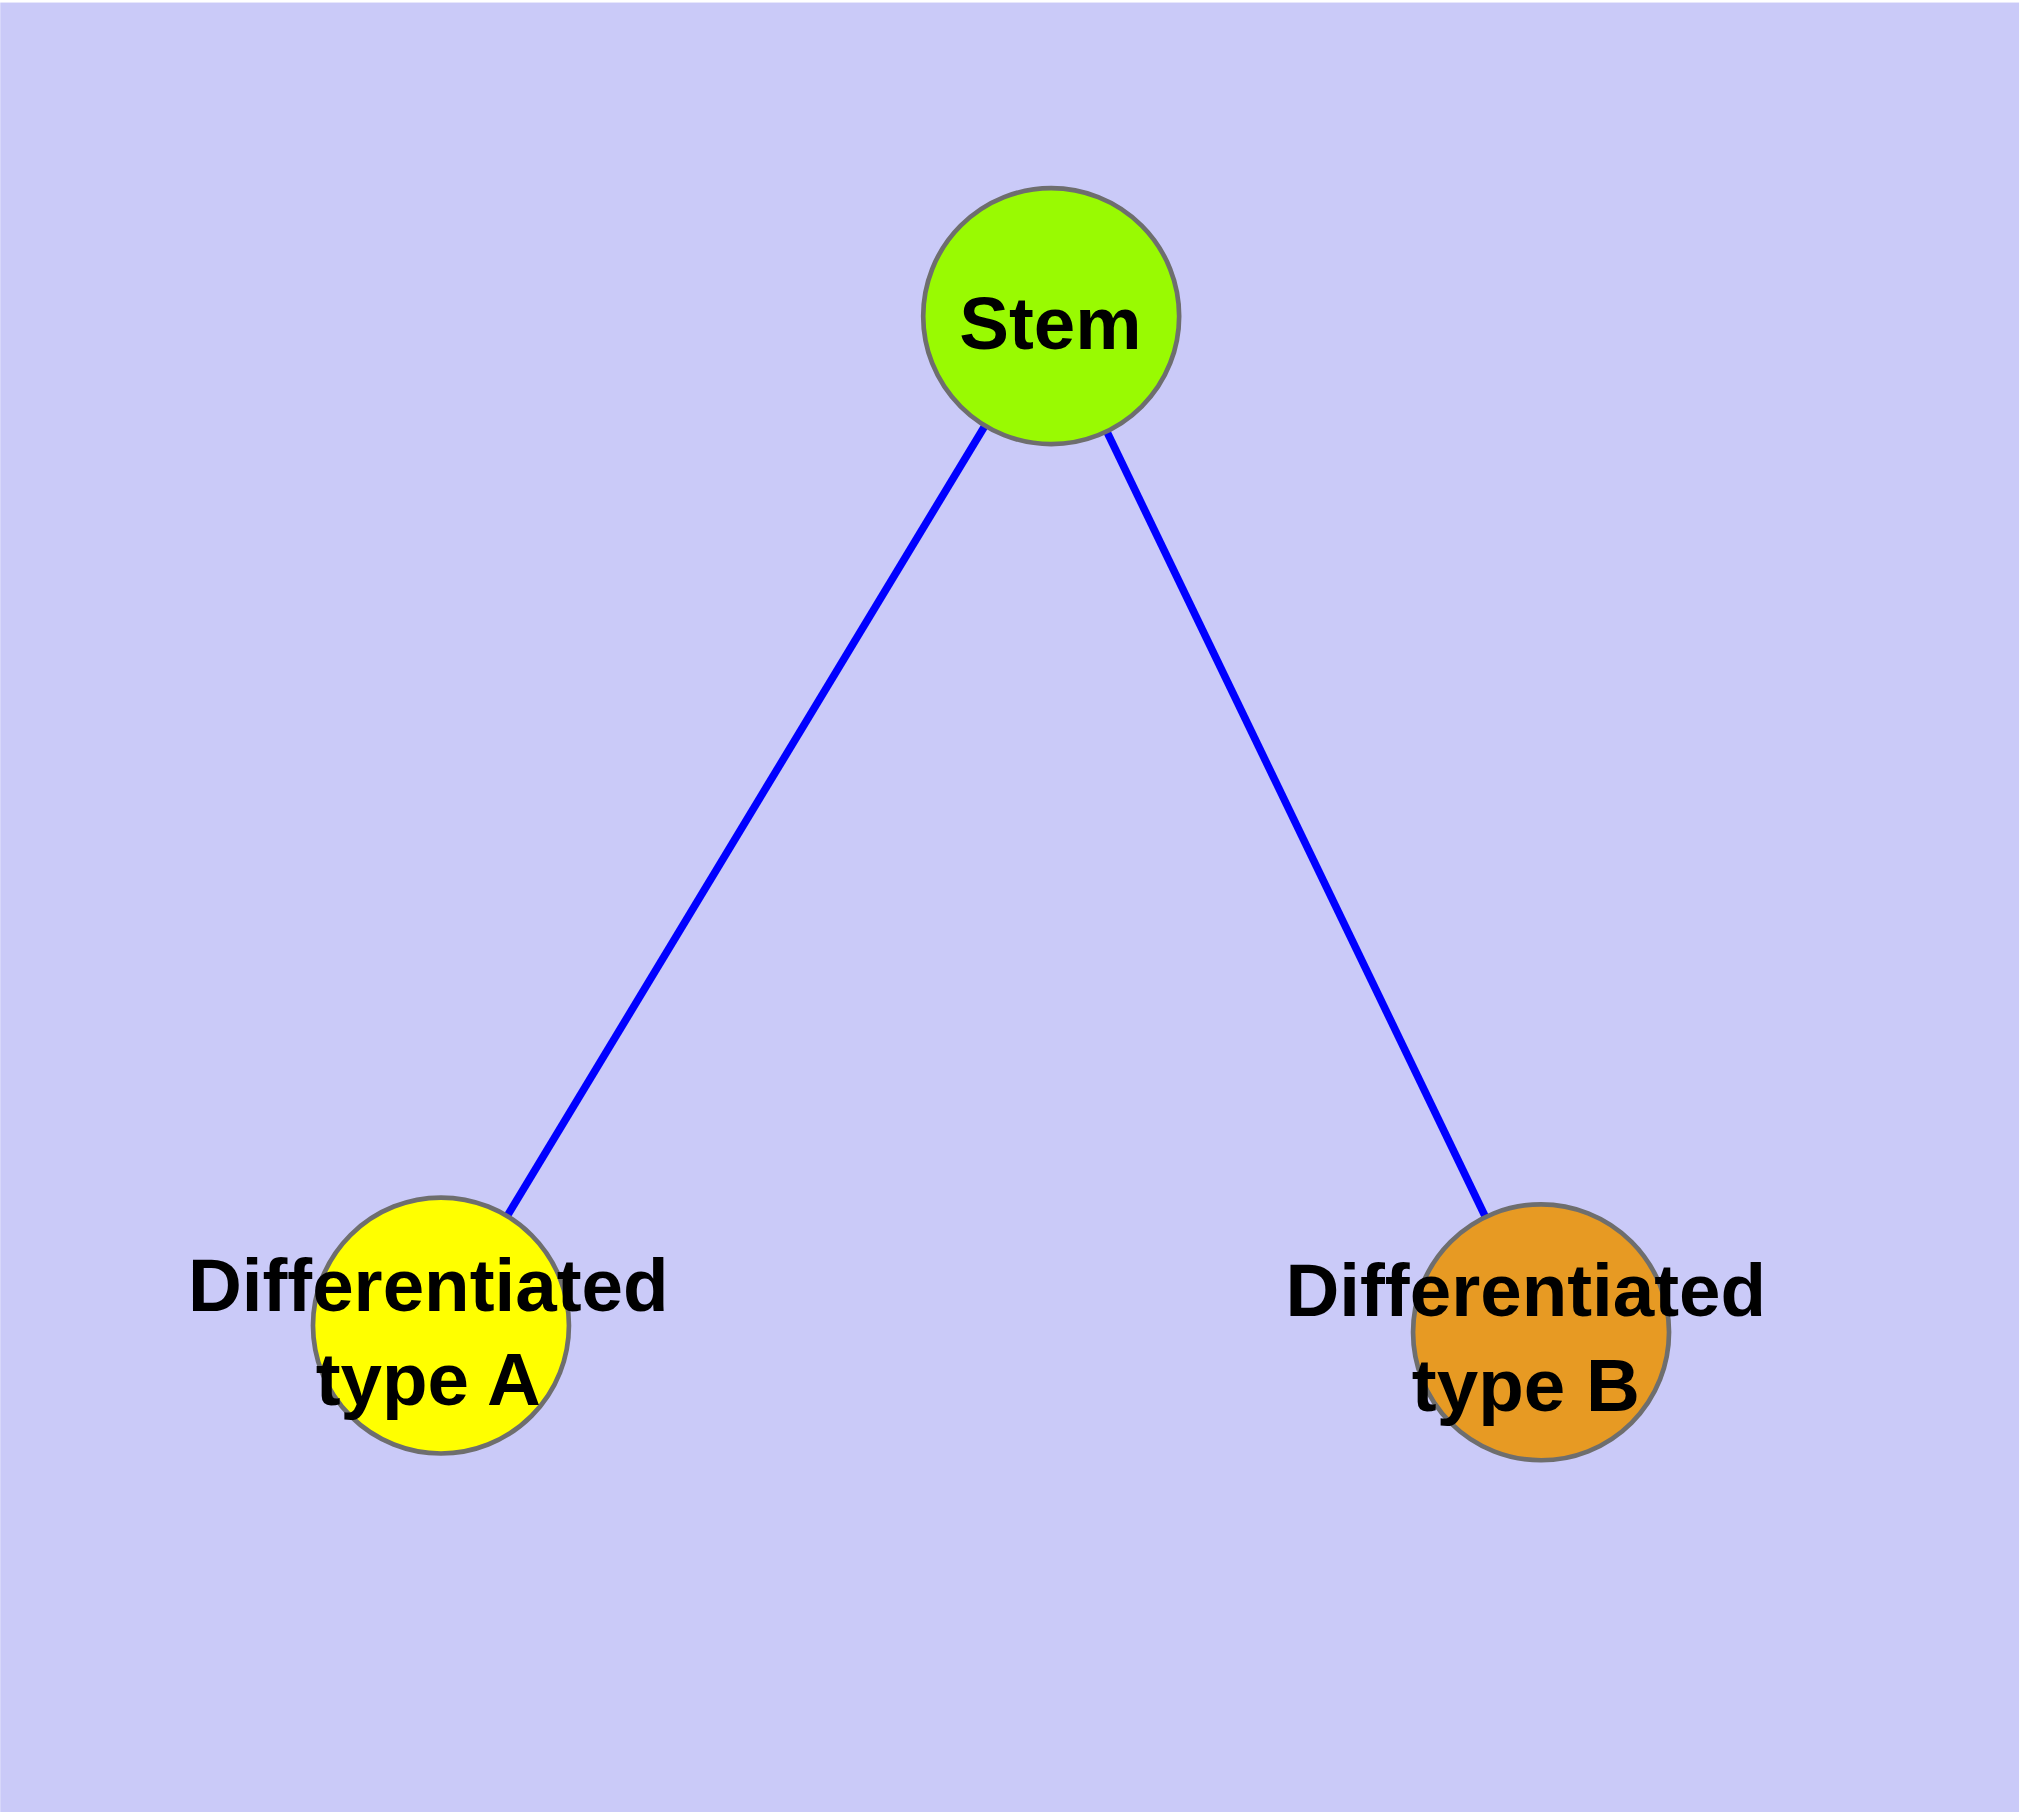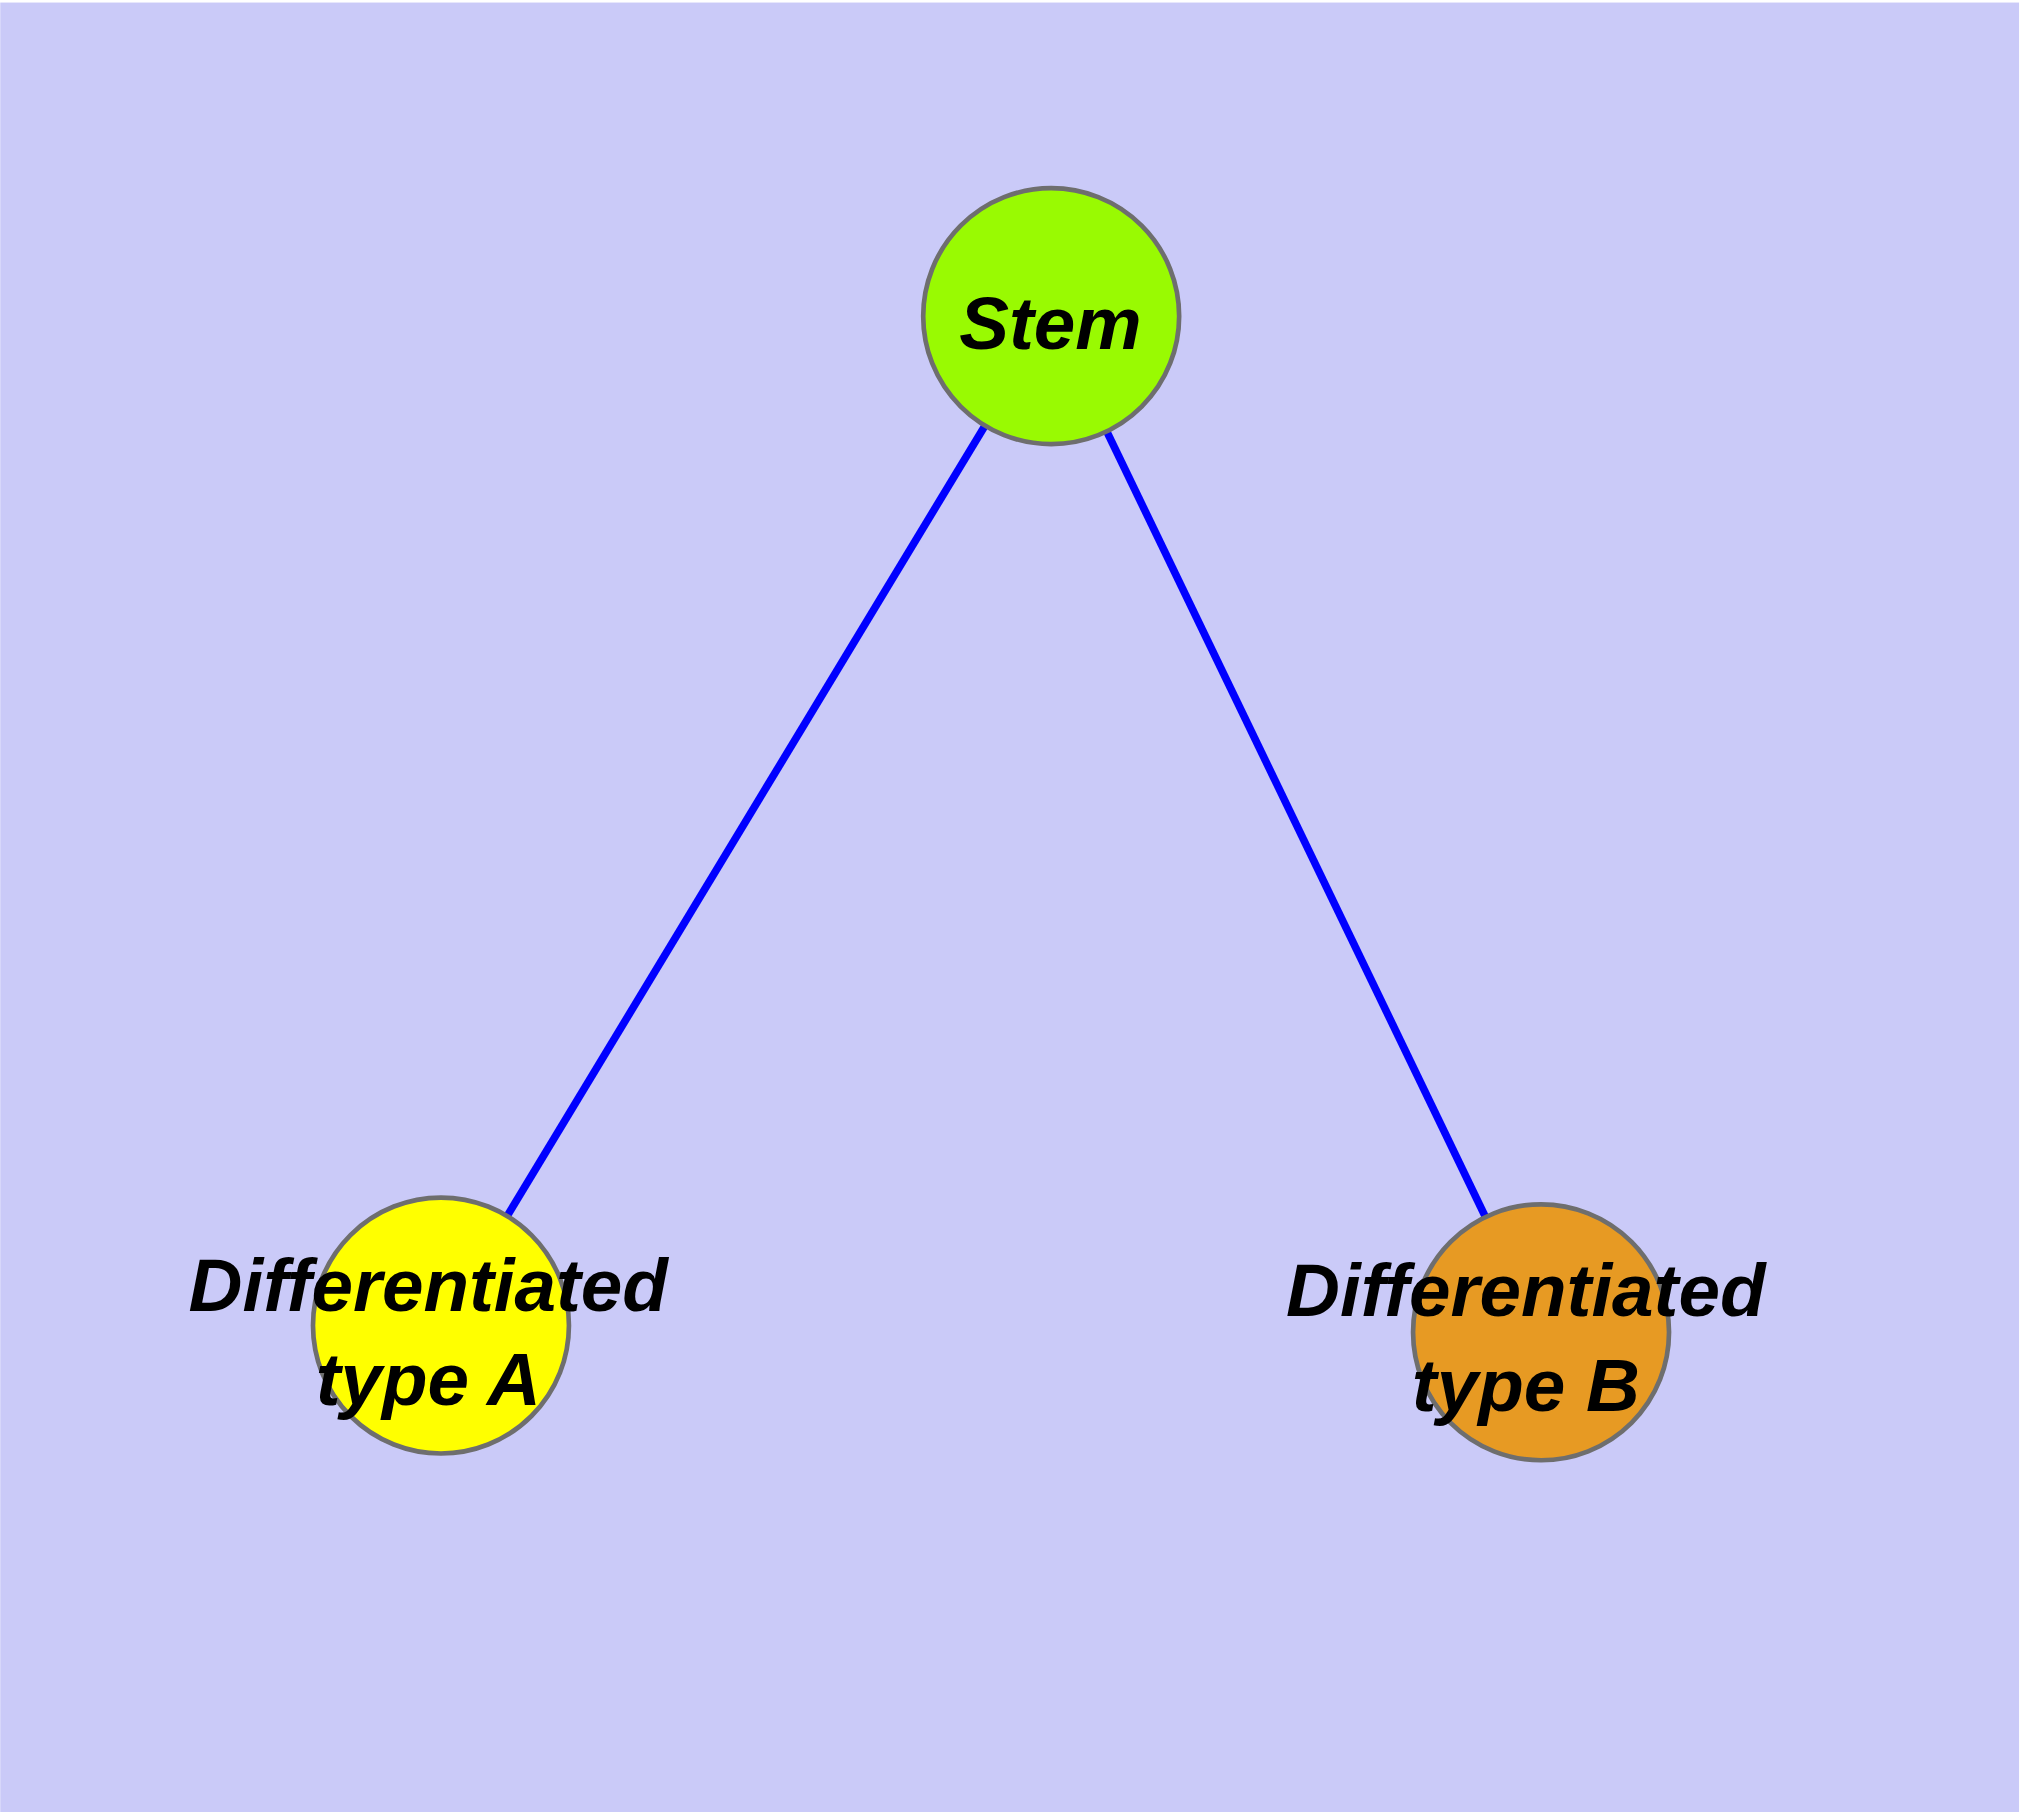--- a/index.html
+++ b/index.html
@@ -8,21 +8,20 @@
     background: #ffffff;
     width: 2021px;
     height: 1812px;
     overflow: hidden;
   }
   .stage {
     position: relative;
     width: 2021px;
     height: 1785px;
     background: #ffffff; 
-    font-style: italic;
   }
   .stage svg {
     position: absolute;
     left: 0;
     top: 0;
     display: block;
   }
   .graph-edge {
     stroke-width: 9px;
     fill: none;

